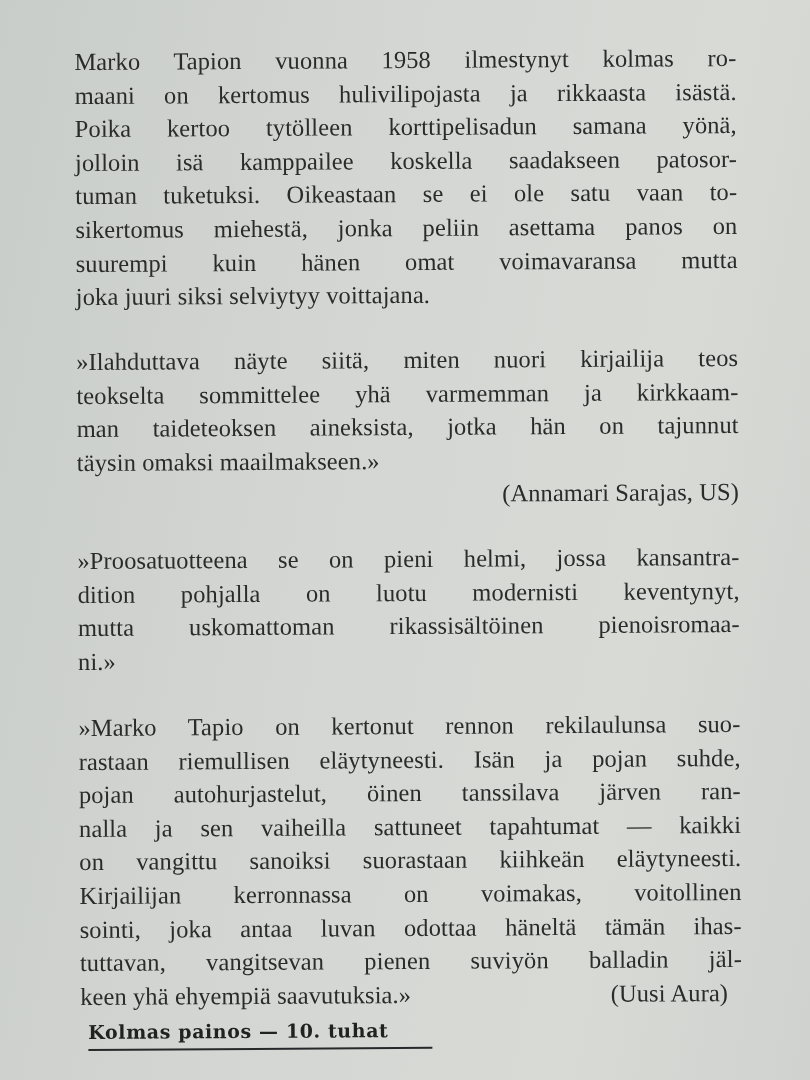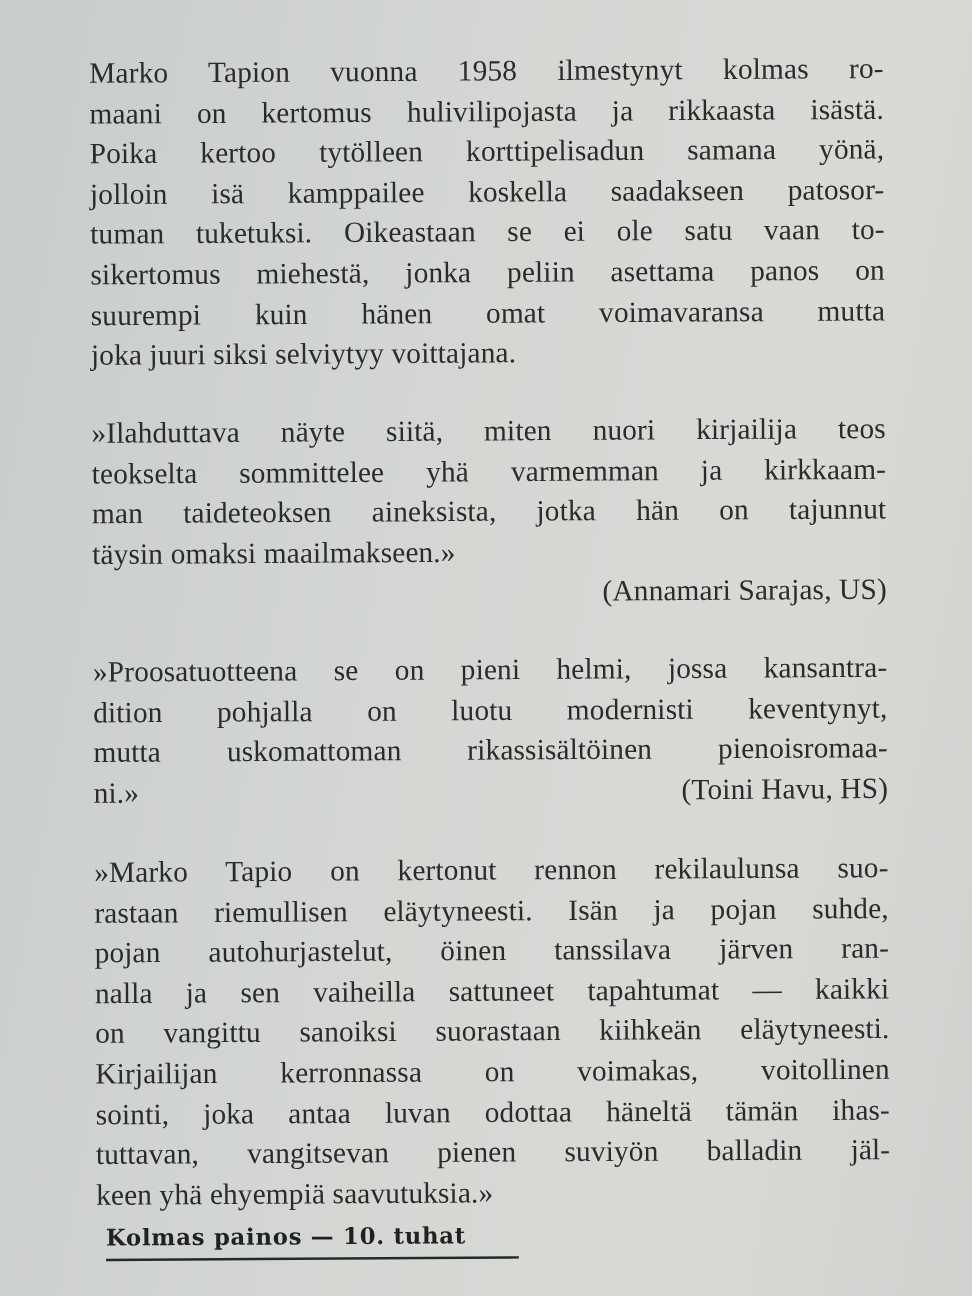--- a/index.html
+++ b/index.html
@@ -95,33 +95,33 @@
     <span class="line last">täysin omaksi maailmakseen.»</span>
     <span class="attribution">(Annamari Sarajas, US)</span>
   </div>
 
   <div class="block" id="review2">
     <span class="line">»Proosatuotteena se on pieni helmi, jossa kansantra-</span>
     <span class="line">dition pohjalla on luotu modernisti keventynyt,</span>
     <span class="line">mutta uskomattoman rikassisältöinen pienoisromaa-</span>
     <span class="line split">
       <span>ni.»</span>
-      <span>(Toini Havu, HS)</span>
     </span>
   </div>
 
   <div class="block" id="review3">
     <span class="line">»Marko Tapio on kertonut rennon rekilaulunsa suo-</span>
     <span class="line">rastaan riemullisen eläytyneesti. Isän ja pojan suhde,</span>
     <span class="line">pojan autohurjastelut, öinen tanssilava järven ran-</span>
     <span class="line">nalla ja sen vaiheilla sattuneet tapahtumat — kaikki</span>
     <span class="line">on vangittu sanoiksi suorastaan kiihkeän eläytyneesti.</span>
     <span class="line">Kirjailijan kerronnassa on voimakas, voitollinen</span>
     <span class="line">sointi, joka antaa luvan odottaa häneltä tämän ihas-</span>
     <span class="line">tuttavan, vangitsevan pienen suviyön balladin jäl-</span>
     <span class="line split">
       <span>keen yhä ehyempiä saavutuksia.»</span>
+      <span style="padding-right:14px">(Uusi Aura)</span>
     </span>
   </div>
 
   <div class="footer">Kolmas painos — 10. tuhat</div>
 
 </div>
 
 </body></html>

